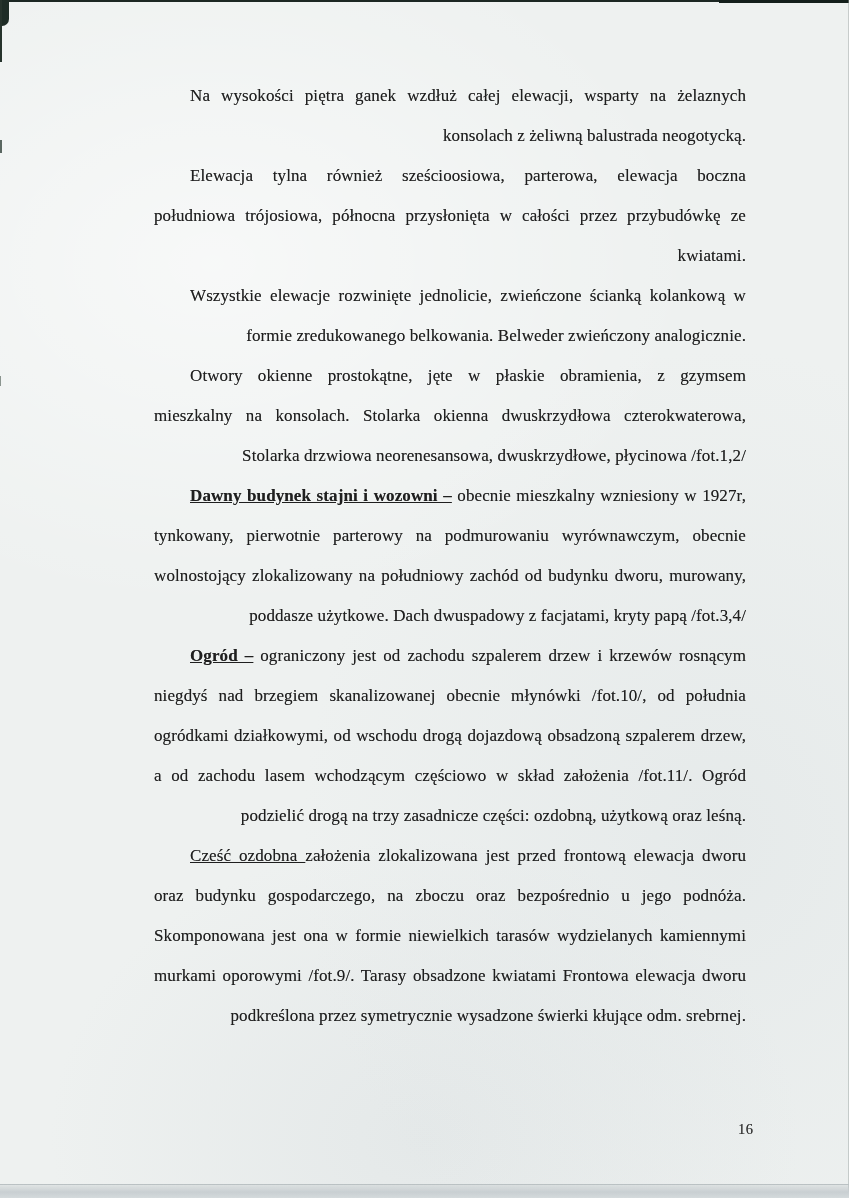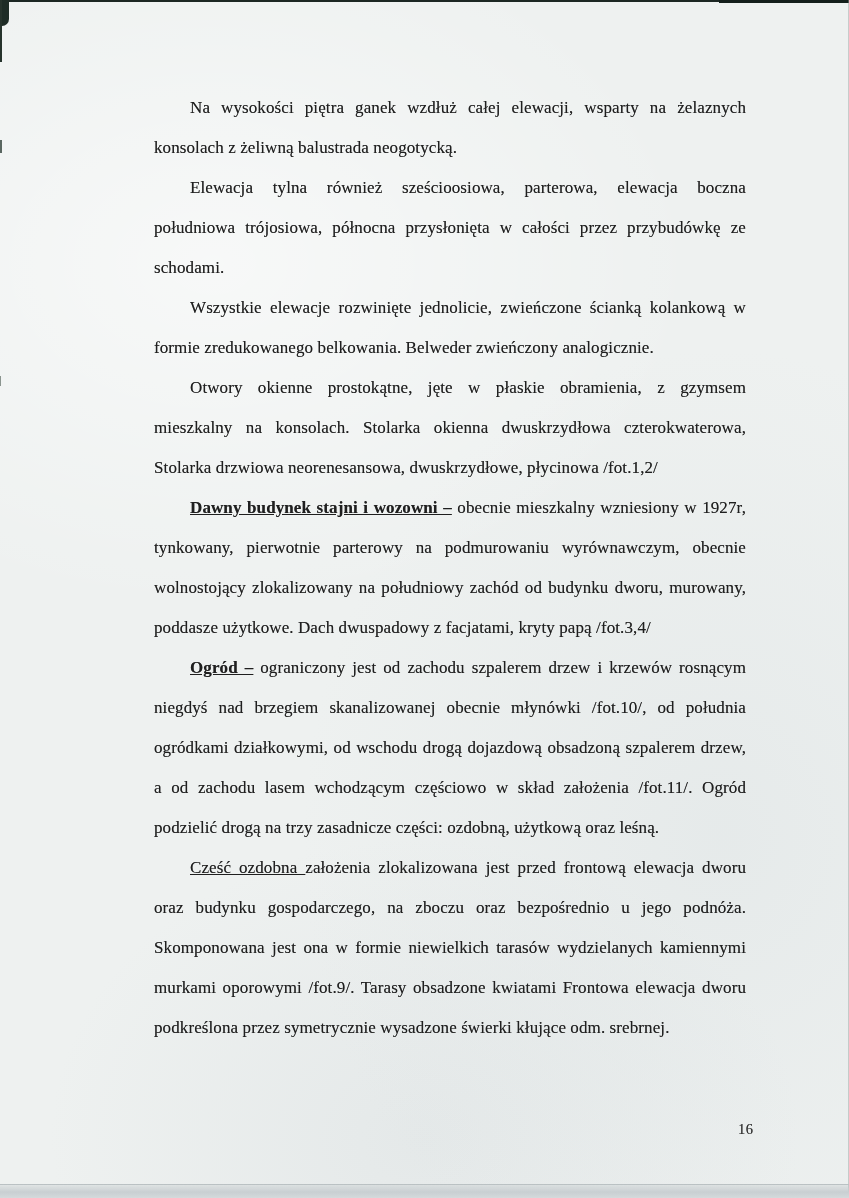--- a/index.html
+++ b/index.html
@@ -27,30 +27,30 @@
   .speck-left-1    { position:absolute; top:140px; left:0; width:2px; height:13px; background:#5a6761; }
   .speck-left-2    { position:absolute; top:376px; left:0; width:1px; height:10px; background:#8b958f; }
   .edge-right      { position:absolute; top:0; right:0; width:1px; height:100%; background:rgba(150,160,158,0.45); }
   .bottom-band     { position:absolute; bottom:0; left:0; width:100%; height:13px;
                      border-top:1px solid rgba(140,150,152,0.35);
                      background:linear-gradient(to bottom, rgba(180,188,190,0.25), #c9cfd2 55%, #d4dadc); }
 
   
   .textblock {
     position: absolute;
-    left: 154px; top: 88px; width: 592px;
+    left: 154px; top: 76px; width: 592px;
     font-size: 17px;
     color: #1f1f1f;
     letter-spacing: 0.1px;
     text-shadow: 0 0 0.6px rgba(35,35,35,0.55);
   }
   .line {
     height: 40px; line-height: 40px;
     overflow: hidden;
-    text-align: left;
+    text-align: right;
     white-space: normal;
   }
   .line.just { text-align: justify; text-align-last: justify; }
   .line.ind  { padding-left: 36px; }
   .bu { font-weight: bold; text-decoration: underline; }
   .u  { text-decoration: underline; }
 
   .pagenum {
     position: absolute;
     left: 738px; top: 1121px;
@@ -75,21 +75,21 @@
   <div class="bottom-band"></div>
 
   <div class="textblock">
       <div class="paragraph">
         <div class="line just ind"><span>Na wysokości piętra ganek wzdłuż całej elewacji, wsparty na żelaznych</span></div>
         <div class="line"><span>konsolach z żeliwną balustrada neogotycką.</span></div>
       </div>
       <div class="paragraph">
         <div class="line just ind"><span>Elewacja tylna również sześcioosiowa, parterowa, elewacja boczna</span></div>
         <div class="line just"><span>południowa trójosiowa, północna przysłonięta w całości przez przybudówkę ze</span></div>
-        <div class="line"><span>schodami.</span></div>
+        <div class="line"><span>kwiatami.</span></div>
       </div>
       <div class="paragraph">
         <div class="line just ind"><span>Wszystkie elewacje rozwinięte jednolicie, zwieńczone ścianką kolankową w</span></div>
         <div class="line"><span>formie zredukowanego belkowania. Belweder zwieńczony analogicznie.</span></div>
       </div>
       <div class="paragraph">
         <div class="line just ind"><span>Otwory okienne prostokątne, jęte w płaskie obramienia, z gzymsem</span></div>
         <div class="line just"><span>mieszkalny na konsolach. Stolarka okienna dwuskrzydłowa czterokwaterowa,</span></div>
         <div class="line"><span>Stolarka drzwiowa neorenesansowa, dwuskrzydłowe, płycinowa /fot.1,2/</span></div>
       </div>

